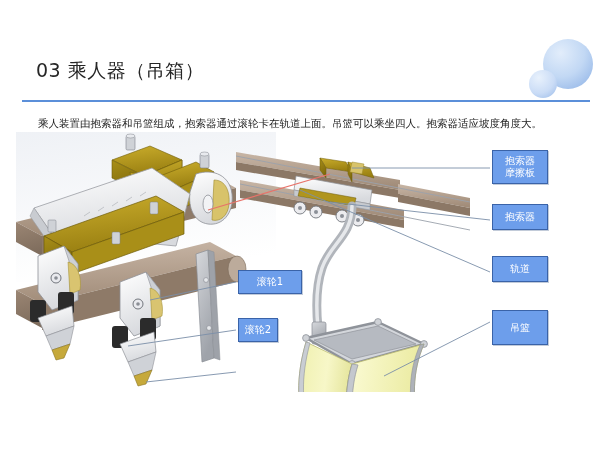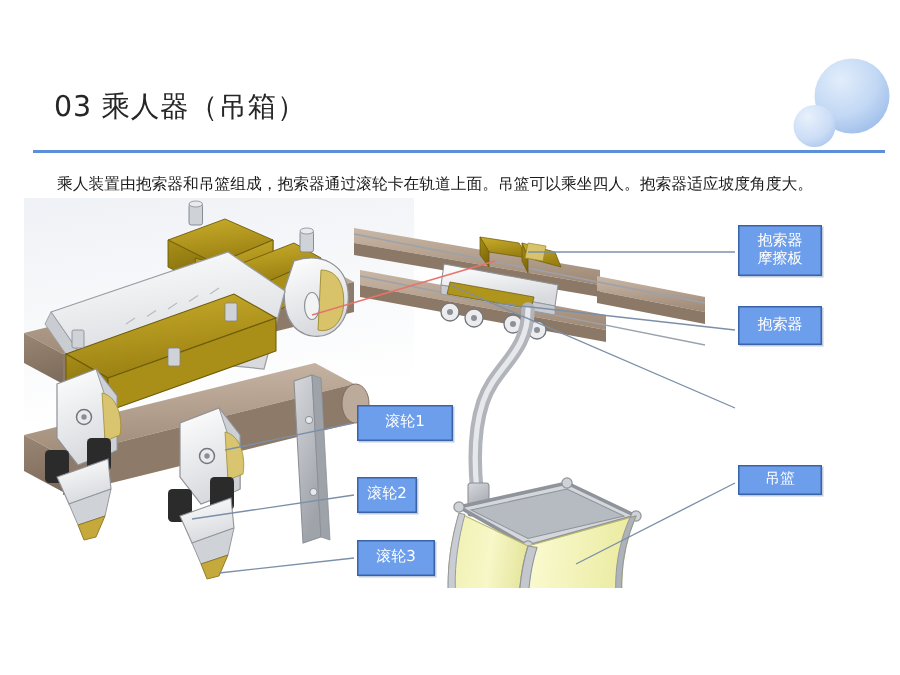--- a/index.html
+++ b/index.html
@@ -295,28 +295,28 @@
     <line x1="208" y1="78" x2="330" y2="42" stroke="#e8736a" stroke-width="1.1"></line>
   </svg>
   </div>
 
   <div class="label" style="left:238px;top:270px;width:64px;height:24px;">
     <span>滚轮1</span>
   </div>
   <div class="label" style="left:238px;top:318px;width:40px;height:24px;">
     <span>滚轮2</span>
   </div>
-  <div class="label" style="left:238px;top:360px;width:52px;height:24px;">
-    <span>滚轮3</span>
-  </div>
 
   <div class="label two-line" style="left:492px;top:150px;width:56px;height:34px;flex-direction:column;">
     <span>抱索器</span>
     <span>摩擦板</span>
   </div>
   <div class="label" style="left:492px;top:204px;width:56px;height:26px;">
     <span>抱索器</span>
   </div>
-  <div class="label" style="left:492px;top:310px;width:56px;height:20px;">
+  <div class="label" style="left:492px;top:256px;width:56px;height:26px;">
+    <span>轨道</span>
+  </div>
+  <div class="label" style="left:492px;top:310px;width:56px;height:35px;">
     <span>吊篮</span>
   </div>
 
 </div>
 
 </body></html>

